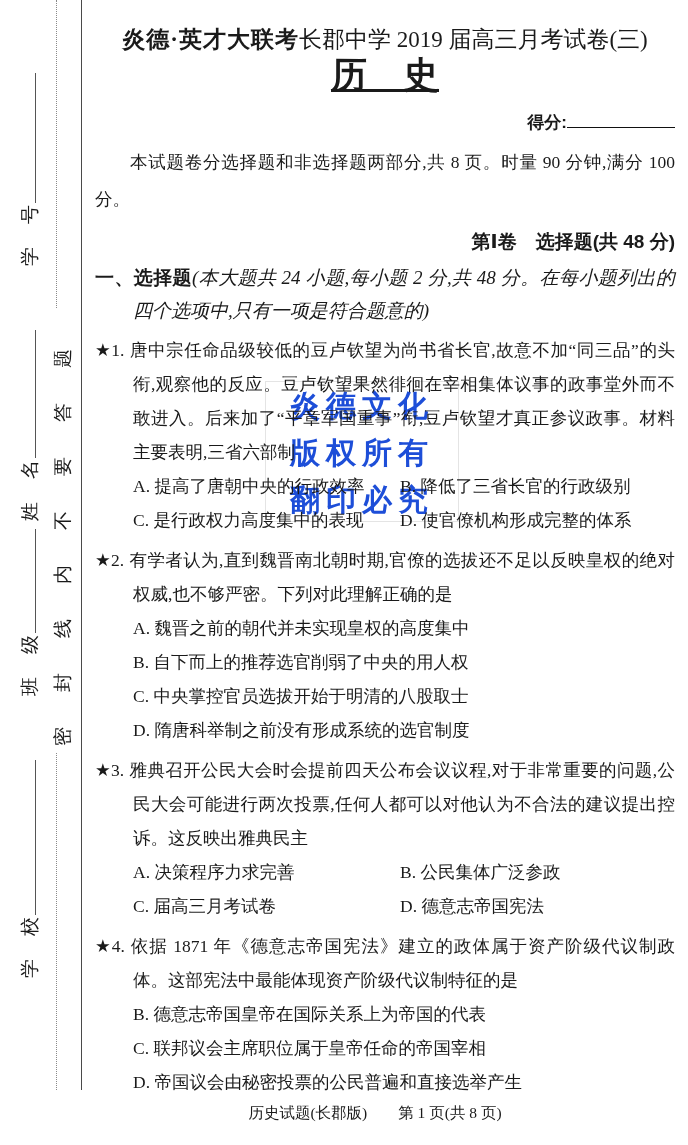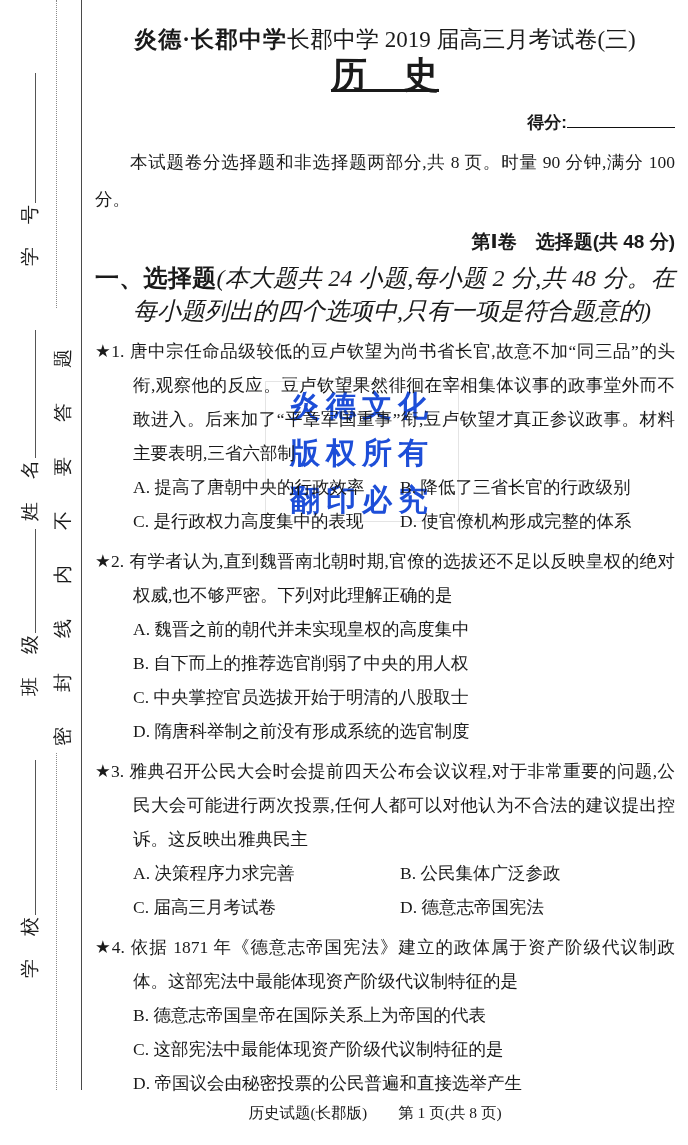--- a/index.html
+++ b/index.html
@@ -84,21 +84,21 @@
   .score-row .score-blank {
     display: inline-block; width: 108px; height: 18px;
     border-bottom: 1.5px solid #111; vertical-align: baseline;
   }
 
   .intro { margin: 8px 0 0; font-size: 17.5px; line-height: 37px; text-indent: 2em; text-align: justify; }
 
   .section-title { text-align: right; font-size: 19px; font-weight: 700; margin: 9px 0 4px; line-height: 30px; }
 
   .directive {
-    margin: 2px 0 0; font-size: 24px; line-height: 33px;
+    margin: 2px 0 0; font-size: 19px; line-height: 33px;
     padding-left: 38px; text-indent: -38px; text-align: justify;
   }
   .directive .d-label { font-weight: 700; }
   .directive .d-note { font-style: italic; }
 
   .question { margin-top: 6px; font-size: 17.5px; }
   .stem {
     margin: 0; line-height: 34px; padding-left: 38px; text-indent: -38px;
     text-align: justify;
   }
@@ -130,21 +130,21 @@
 </div>
 
 <div class="watermark">
   <div class="wm-line">炎德文化</div>
   <div class="wm-line">版权所有</div>
   <div class="wm-line">翻印必究</div>
 </div>
 
 <div class="content">
 
-  <div class="exam-header"><span class="brand">炎德·长郡中学</span><span>长郡中学 2019 届高三月考试卷(三)</span></div>
+  <div class="exam-header"><span class="brand">炎德·英才大联考</span><span>长郡中学 2019 届高三月考试卷(三)</span></div>
 
   <div class="subject heiti">历　史</div>
 
   <div class="score-row">
     <span class="score-label heiti">得分:</span><span class="score-blank"></span>
   </div>
 
   <p class="intro">本试题卷分选择题和非选择题两部分,共 8 页。时量 90 分钟,满分 100 分。</p>
 
   <div class="section-title heiti">第Ⅰ卷　选择题(共 48 分)</div>
@@ -178,20 +178,20 @@
       <span class="opt">B. 公民集体广泛参政</span>
       <span class="opt">C. 届高三月考试卷</span>
       <span class="opt">D. 德意志帝国宪法</span>
     </div>
   </div>
 
   <div class="question">
     <p class="stem"><span class="qprefix">★4.</span><span>依据 1871 年《德意志帝国宪法》建立的政体属于资产阶级代议制政体。这部宪法中最能体现资产阶级代议制特征的是</span></p>
     <div class="opts-one">
       <span class="opt">B. 德意志帝国皇帝在国际关系上为帝国的代表</span>
-      <span class="opt">C. 这部宪法中最能体现资产阶级代议制特征的是</span>
+      <span class="opt">C. 联邦议会主席职位属于皇帝任命的帝国宰相</span>
       <span class="opt">D. 帝国议会由秘密投票的公民普遍和直接选举产生</span>
     </div>
   </div>
 
 </div>
 
 <div class="footer">历史试题(长郡版)　　第 1 页(共 8 页)</div>
 
 </body></html>

